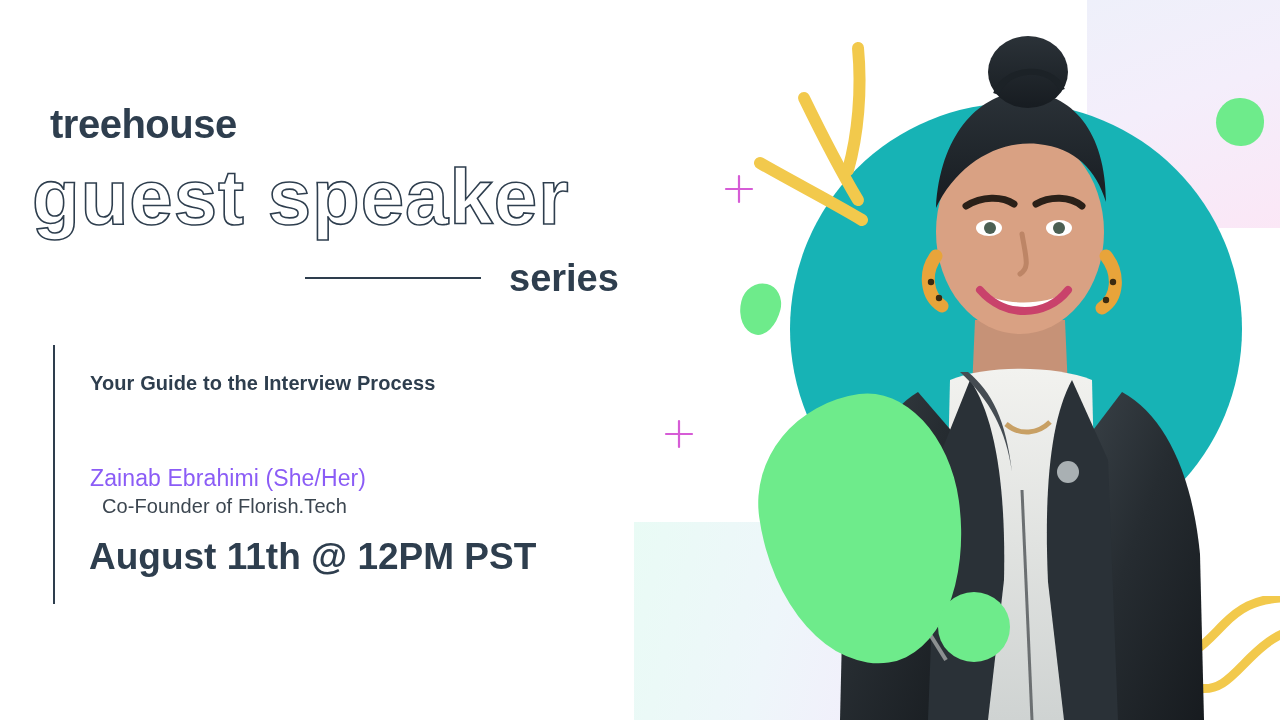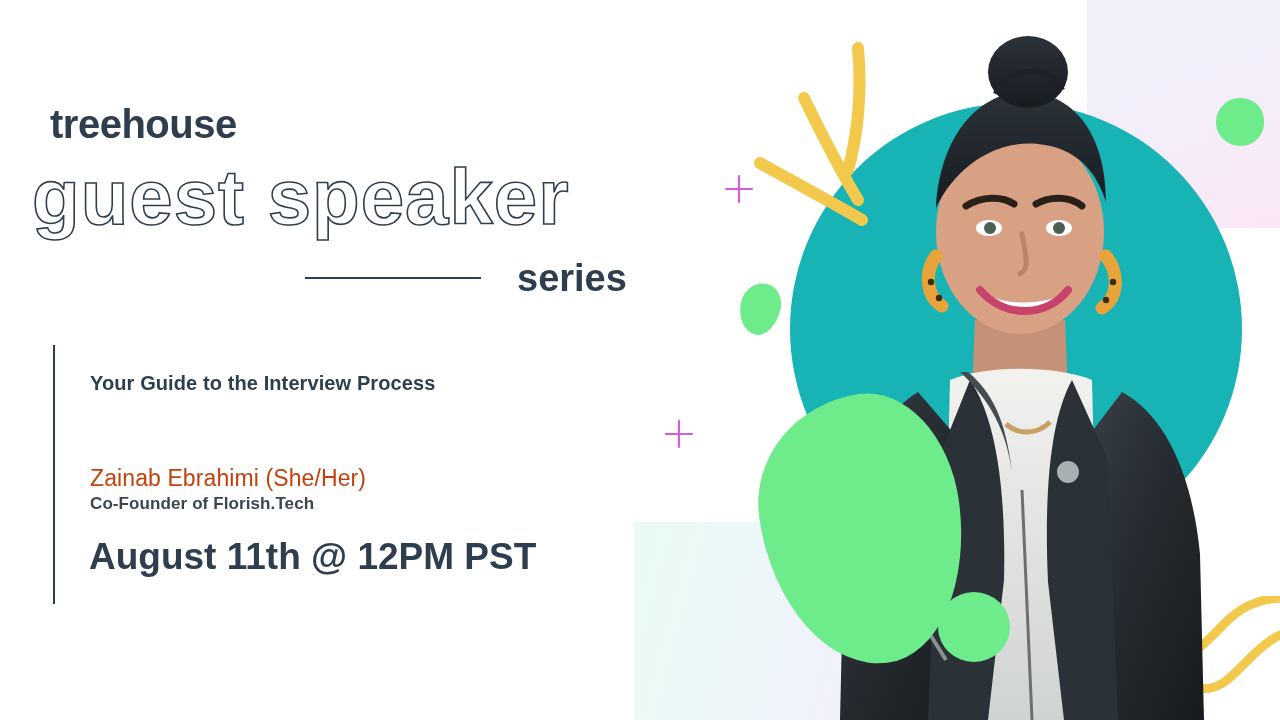--- a/index.html
+++ b/index.html
@@ -123,21 +123,21 @@
     text-stroke: 1.6px #2e3e4e;
   }
   .series-row {
     position: absolute;
     left: 305px;
     top: 252px;
     width: 318px;
     height: 52px;
     display: flex;
     align-items: center;
-    gap: 36px;
+    gap: 28px;
   }
   .series-rule {
     flex: 0 0 auto;
     width: 176px;
     height: 2px;
     background: #2e3e4e;
   }
   .series-word {
     font-size: 38px;
     font-weight: 700;
@@ -166,29 +166,29 @@
     color: #2e3e4e;
     letter-spacing: 0.1px;
   }
   .speaker-name {
     position: absolute;
     left: 90px;
     top: 461px;
     font-size: 23px;
     font-weight: 400;
     line-height: 1.5;
-    color: #c2410c;
+    color: #8b5cf6;
     letter-spacing: 0.1px;
   }
   .speaker-role {
     position: absolute;
-    left: 90px;
+    left: 102px;
     top: 491px;
-    font-size: 17px;
-    font-weight: 700;
+    font-size: 20px;
+    font-weight: 400;
     line-height: 1.5;
     color: #3c4650;
     letter-spacing: 0.1px;
   }
   .event-date {
     position: absolute;
     left: 89px;
     top: 536px;
     font-size: 37px;
     font-weight: 700;

